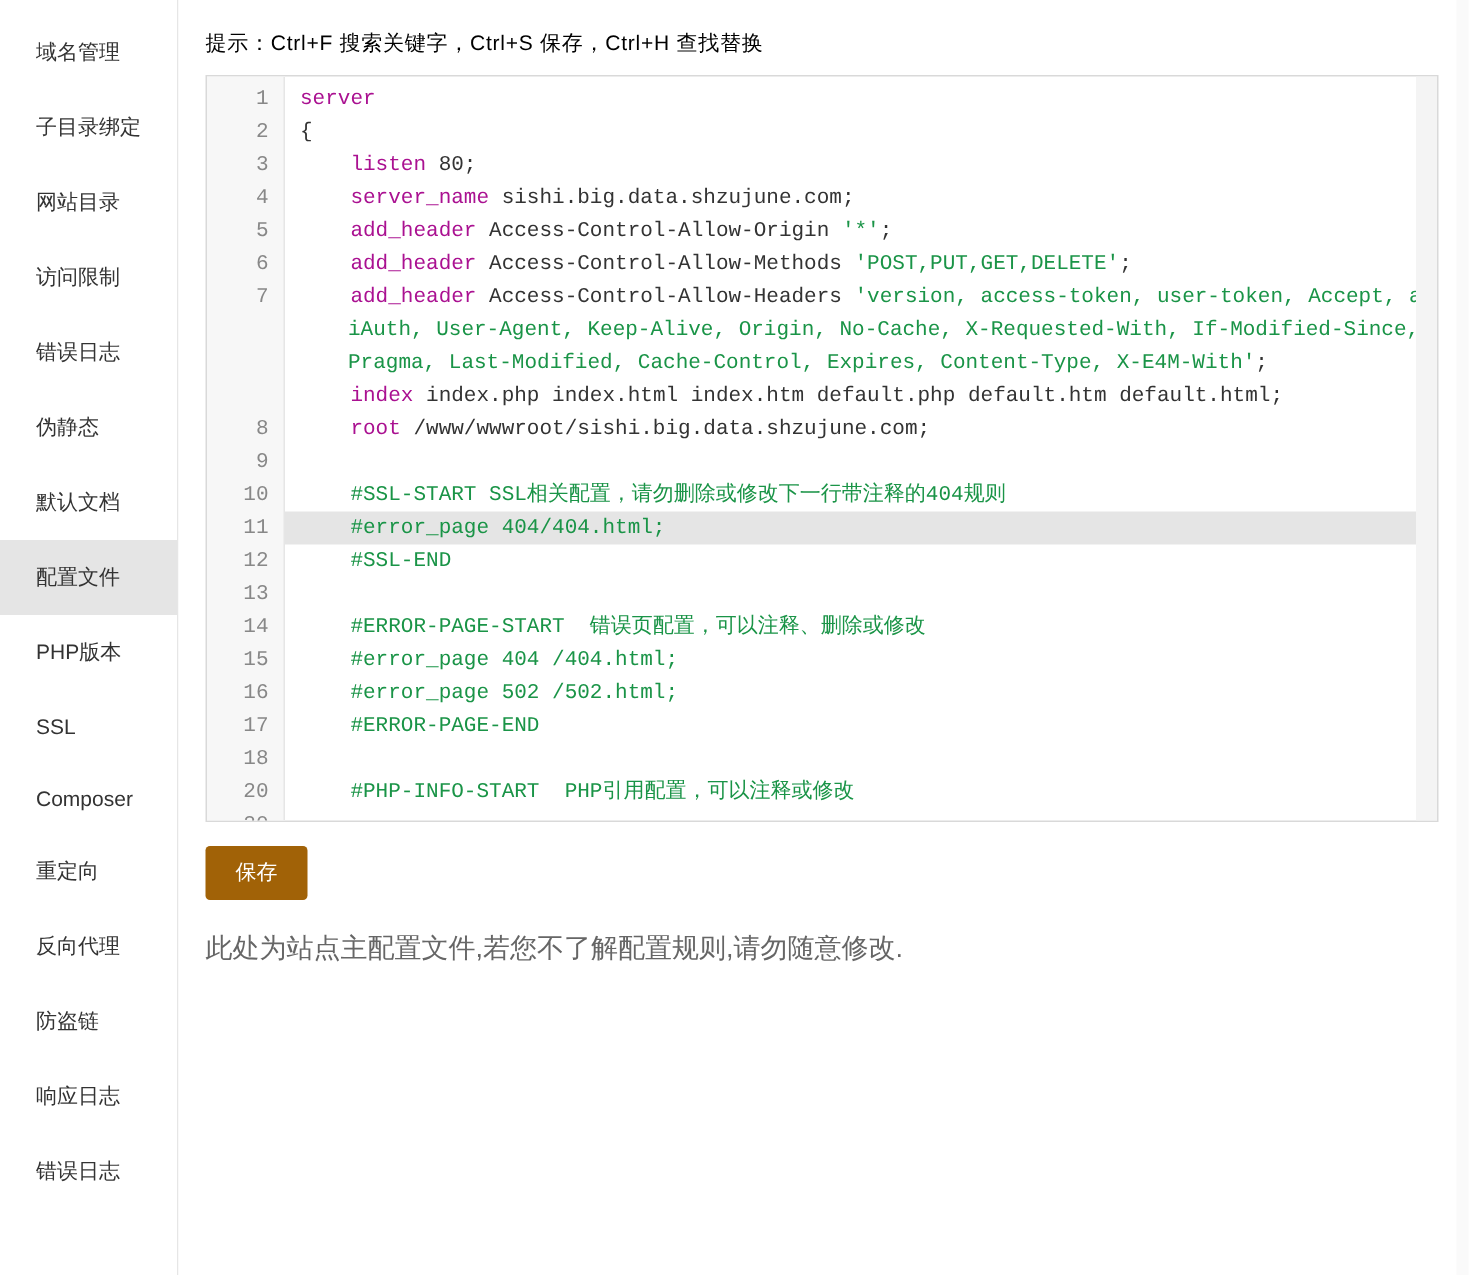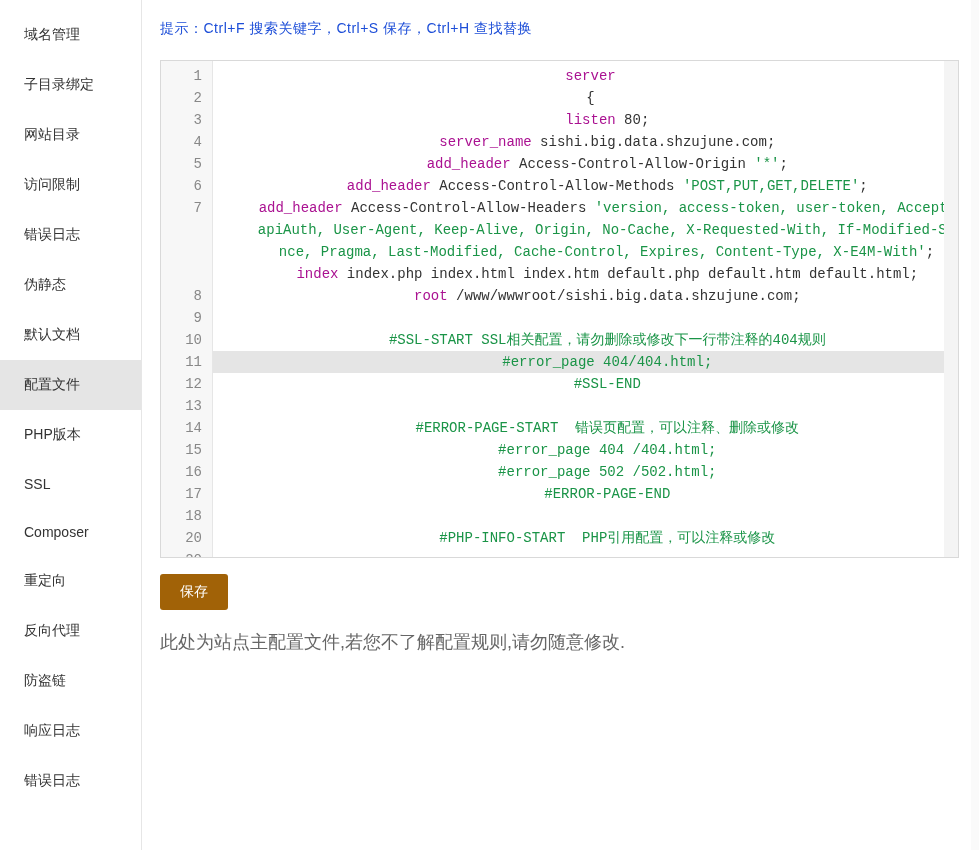--- a/index.html
+++ b/index.html
@@ -11,21 +11,21 @@
       font-family: "Microsoft YaHei", "PingFang SC", sans-serif;
       font-size: 14px;
       color: #333;
       background: #fff;
       width: 979px;
       height: 850px;
       overflow: hidden;
       display: flex;
     }
     .sidebar {
-      width: 142px;
+      width: 119px;
       flex-shrink: 0;
       border-right: 1px solid #e6e6e6;
       background: #fff;
       padding-top: 10px;
     }
     .sidebar-item {
       padding: 16px 24px;
       cursor: pointer;
       color: #333;
       font-size: 14px;
@@ -43,23 +43,23 @@
       width: 3px;
     }
     .main {
       flex: 1;
       padding: 20px 20px 20px 18px;
       background: #fff;
       display: flex;
       flex-direction: column;
     }
     .hint {
-      color: #1d4ed8;
-      font-size: 14px;
-      margin-bottom: 22px;
+      color: #000000;
+      font-size: 14px;
+      margin-bottom: 12px;
       letter-spacing: 0.5px;
     }
     .editor-container {
       border: 1px solid #d9d9d9;
       height: 498px;
       overflow: hidden;
       display: flex;
       font-family: Consolas, "Courier New", monospace;
       font-size: 14px;
       line-height: 22px;
@@ -78,21 +78,20 @@
     }
     .gutter-line {
       height: 22px;
     }
     .code-area {
       flex: 1;
       padding: 4px 0 4px 10px;
       white-space: pre;
       overflow: hidden;
       position: relative;
-      text-align: center;
     }
     .code-line {
       height: 22px;
     }
     .code-line.highlighted {
       background: #e5e5e5;
       margin-left: -10px;
       padding-left: 10px;
       margin-right: 0;
     }

